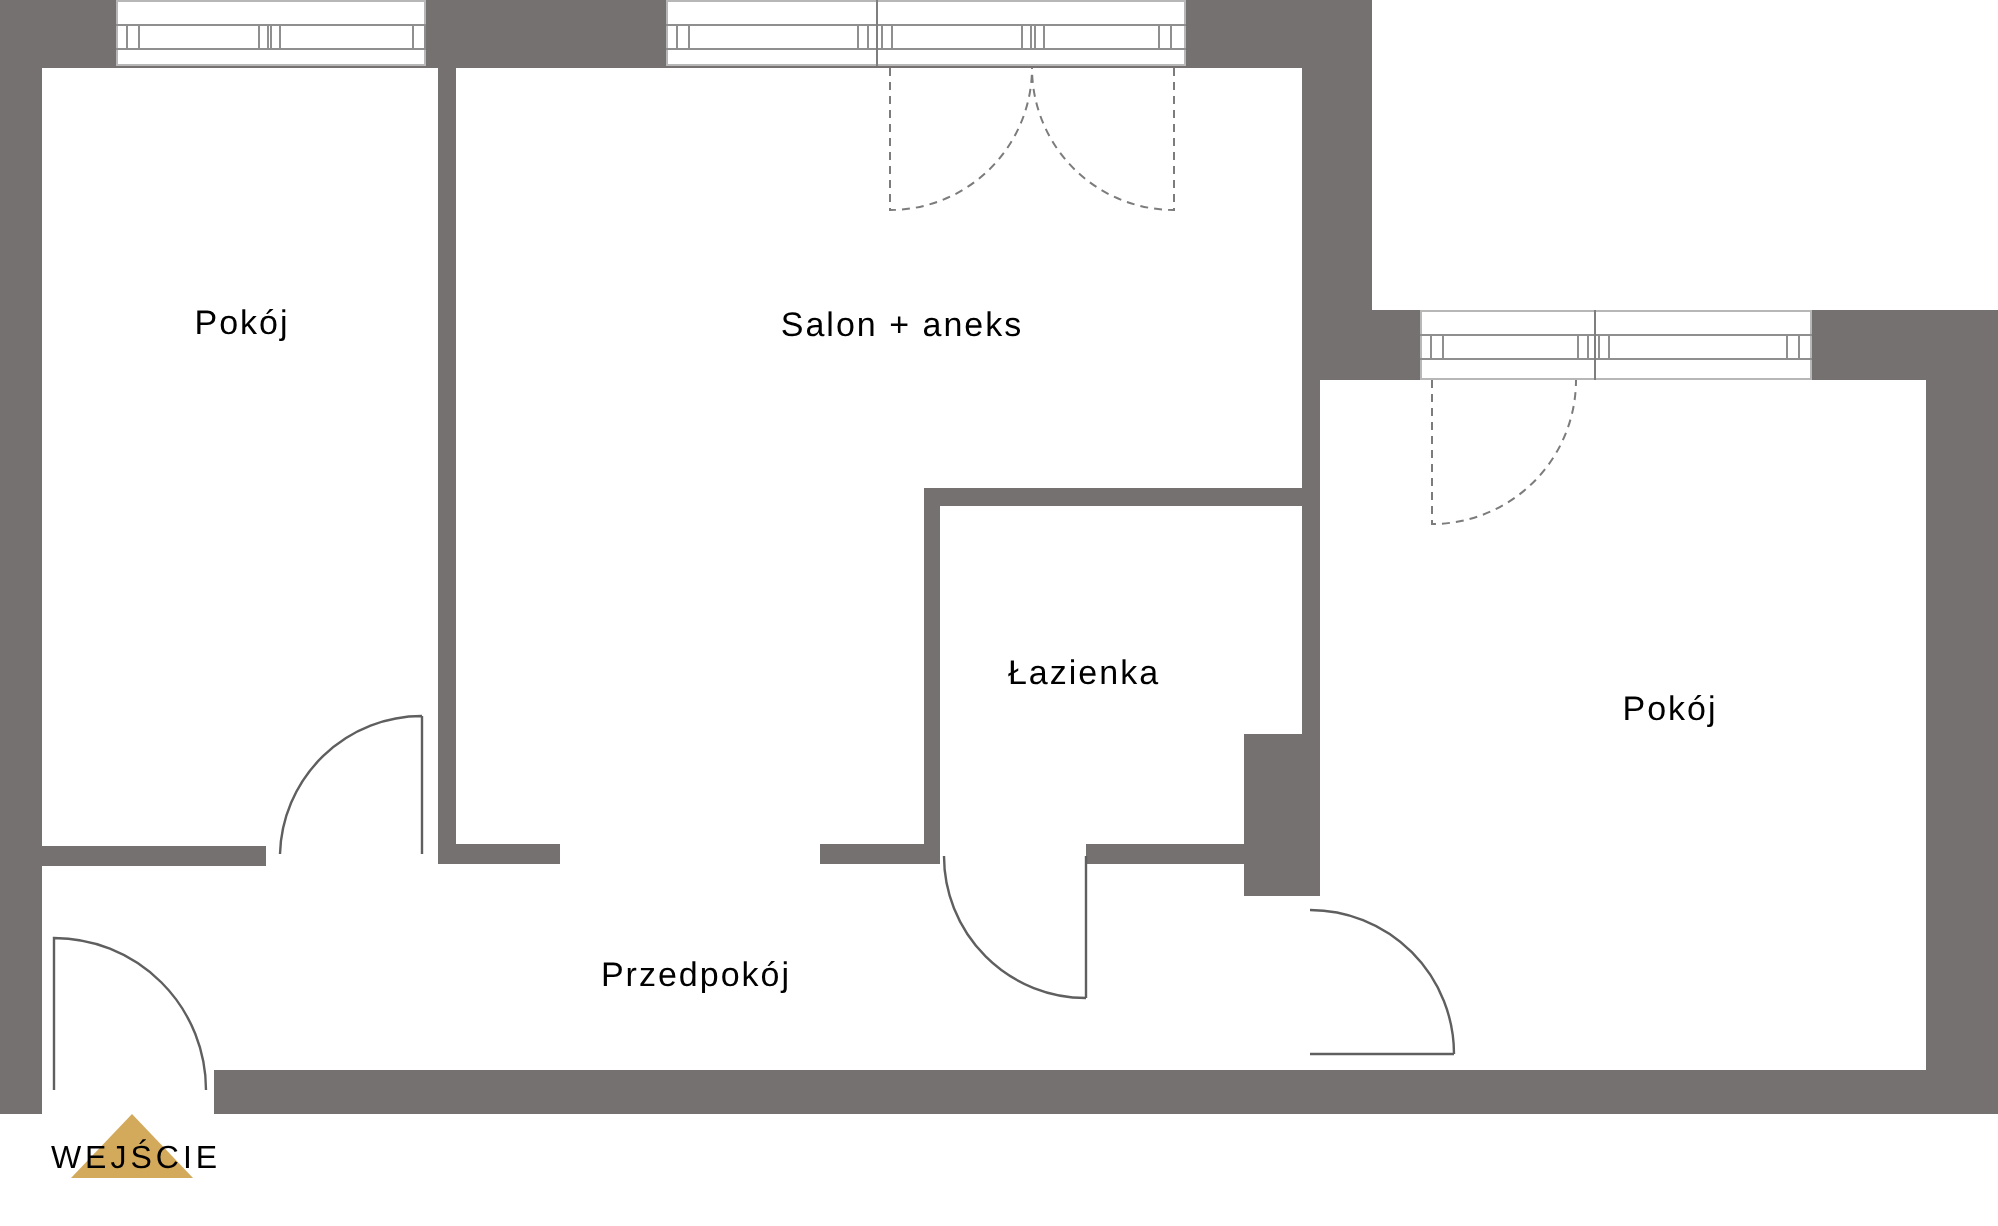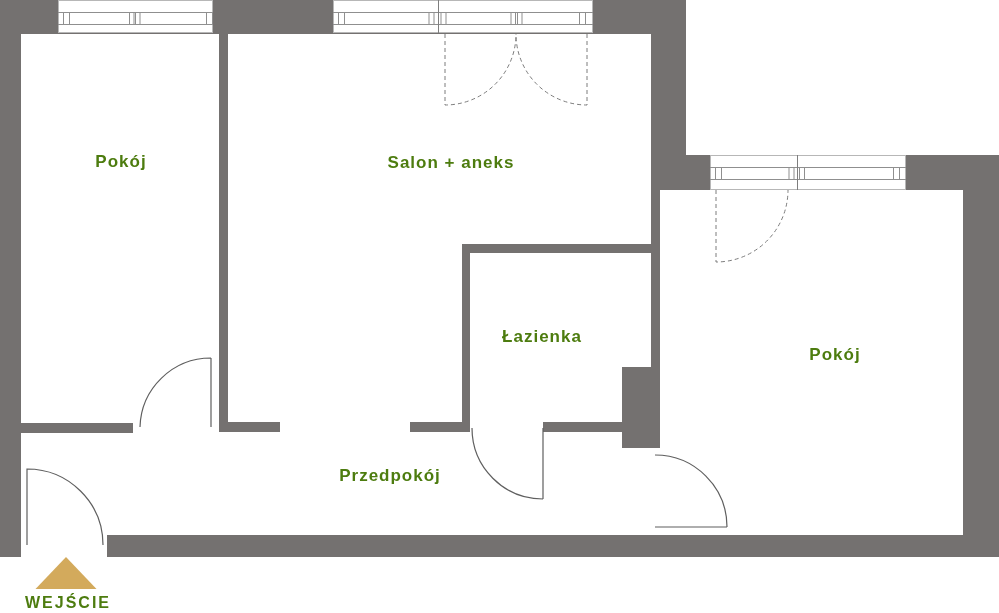--- a/index.html
+++ b/index.html
@@ -8,22 +8,22 @@
     width:999px;height:613px;
     background:#ffffff;
     overflow:hidden;
     font-family:"Liberation Sans", sans-serif;
   }
   .wall{position:absolute;background:#747170;}
   .gap{position:absolute;background:#ffffff;}
   svg.overlay{position:absolute;left:0;top:0;z-index:5;}
   .label{
     position:absolute;z-index:8;
-    color:#4d7c0f;
-    font-size:17px;font-weight:700;letter-spacing:1px;
+    color:#000000;
+    font-size:17px;font-weight:400;letter-spacing:1px;
     white-space:nowrap;
     transform:translate(-50%,-50%);
   }
   .label.entrance{font-size:16px;letter-spacing:2px;}
 </style>
 </head>
 <body>
 
 <div id="plan">
 
@@ -92,17 +92,17 @@
       <path d="M587,34 L587,105 A71,71 0 0 1 516,34"></path>
       <path d="M716,190 L716,262 A72,72 0 0 0 788,190"></path>
     </g>
 
     <polygon points="66,557 96.5,589 35.5,589" fill="#d3aa5c"></polygon>
   </svg>
 
   <div class="label" style="left:121px;top:162px;">Pokój</div>
   <div class="label" style="left:431px;top:163px;margin-left:20px;">Salon + aneks</div>
   <div class="label" style="left:542px;top:337px;">Łazienka</div>
-  <div class="label" style="left:348px;top:476px;margin-left:42px;">Przedpokój</div>
+  <div class="label" style="left:348px;top:488px;">Przedpokój</div>
   <div class="label" style="left:835px;top:355px;">Pokój</div>
-  <div class="label entrance" style="left:68px;top:603px;">WEJŚCIE</div>
+  <div class="label entrance" style="left:68px;top:580px;">WEJŚCIE</div>
 
 </div>
 
 </body></html>

